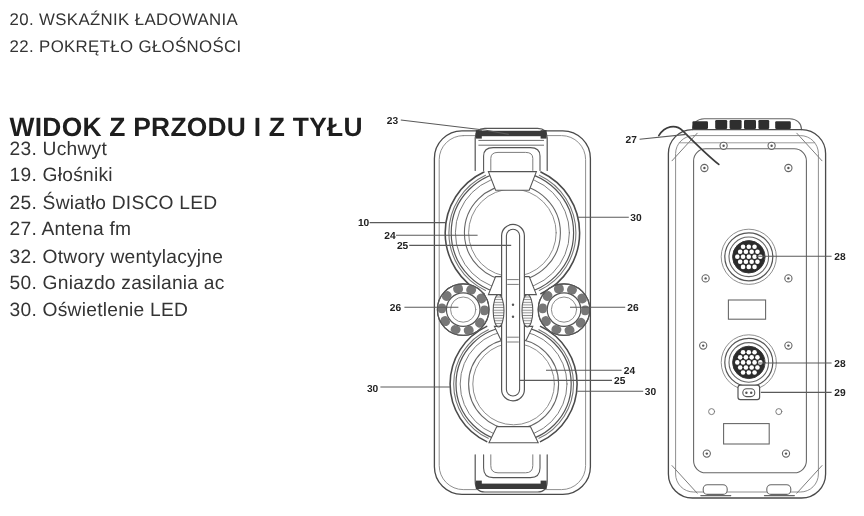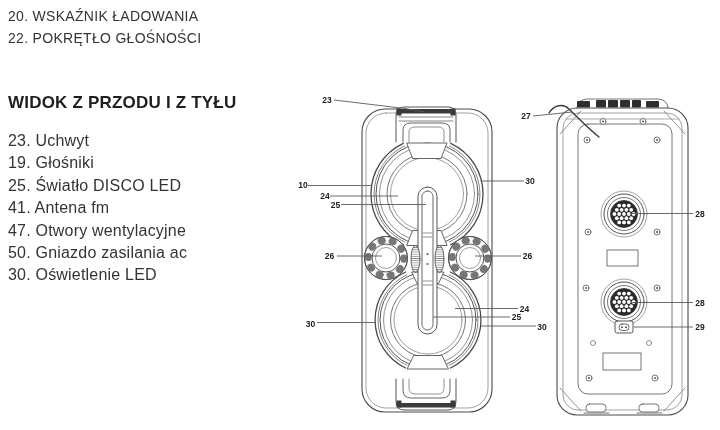--- a/index.html
+++ b/index.html
@@ -6,24 +6,24 @@
   body{
     width:720px;height:430px;background:#ffffff;position:relative;overflow:hidden;
     font-family:"Liberation Sans",sans-serif;
   }
   .upper-list{
     position:absolute;left:8px;top:5px;
     font-size:14px;line-height:22px;color:#343434;letter-spacing:.3px;white-space:nowrap;
   }
   .section-heading{
     position:absolute;left:8px;top:93px;margin:0;
-    font-size:17px;font-weight:bold;color:#1e1e1e;letter-spacing:.2px;white-space:nowrap;
+    font-size:22px;font-weight:bold;color:#1e1e1e;letter-spacing:.2px;white-space:nowrap;
   }
   .parts-list{
-    position:absolute;left:8px;top:130px;
+    position:absolute;left:8px;top:114px;
     font-size:16px;line-height:22.4px;color:#343434;letter-spacing:.2px;white-space:nowrap;
   }
   svg.figure{position:absolute;left:0;top:0;}
   .callout{
     font-family:"Liberation Sans",sans-serif;
     font-size:8.5px;font-weight:bold;fill:#222;
   }
 </style>
 </head>
 <body>
@@ -32,22 +32,22 @@
   <div>20. WSKAŹNIK ŁADOWANIA</div>
   <div>22. POKRĘTŁO GŁOŚNOŚCI</div>
 </div>
 
 <h2 class="section-heading">WIDOK Z PRZODU I Z TYŁU</h2>
 
 <div class="parts-list">
   <div>23. Uchwyt</div>
   <div>19. Głośniki</div>
   <div>25. Światło DISCO LED</div>
-  <div>41. Antena fm</div>
-  <div>47. Otwory wentylacyjne</div>
+  <div>27. Antena fm</div>
+  <div>32. Otwory wentylacyjne</div>
   <div>50. Gniazdo zasilania ac</div>
   <div>30. Oświetlenie LED</div>
 </div>
 
 <svg class="figure" width="720" height="430" viewBox="0 0 720 430">
   <defs>
     <pattern id="knurl" width="3" height="2.2" patternUnits="userSpaceOnUse">
       <rect width="3" height="2.2" fill="#ffffff"></rect>
       <line x1="0" y1="1.1" x2="3" y2="1.1" stroke="#8a8a8a" stroke-width="0.8"></line>
     </pattern>

